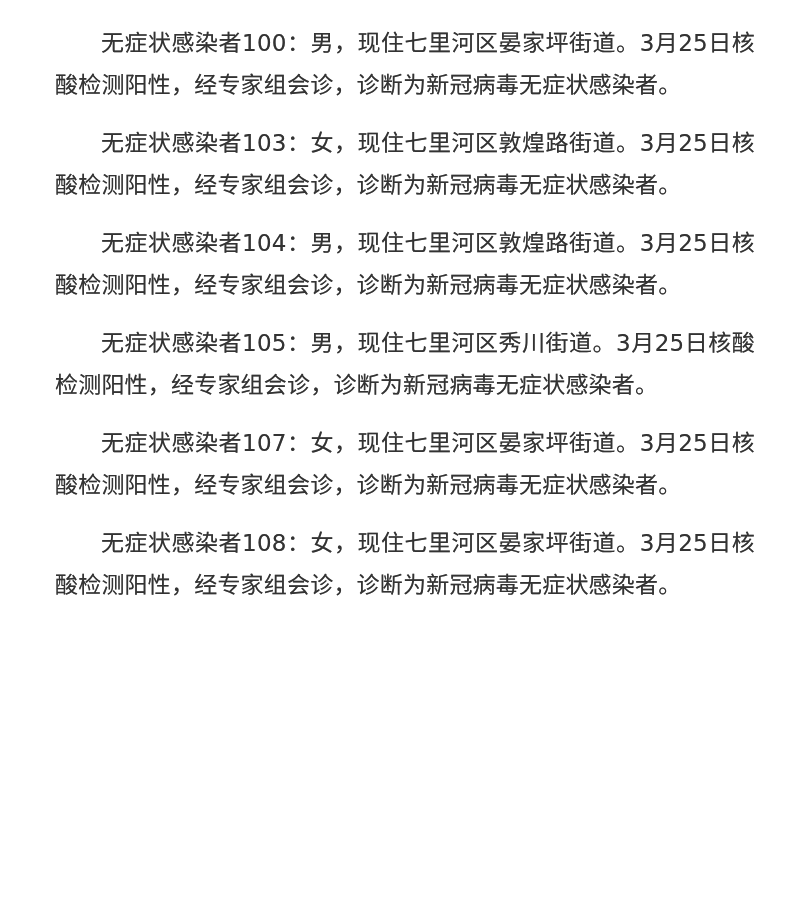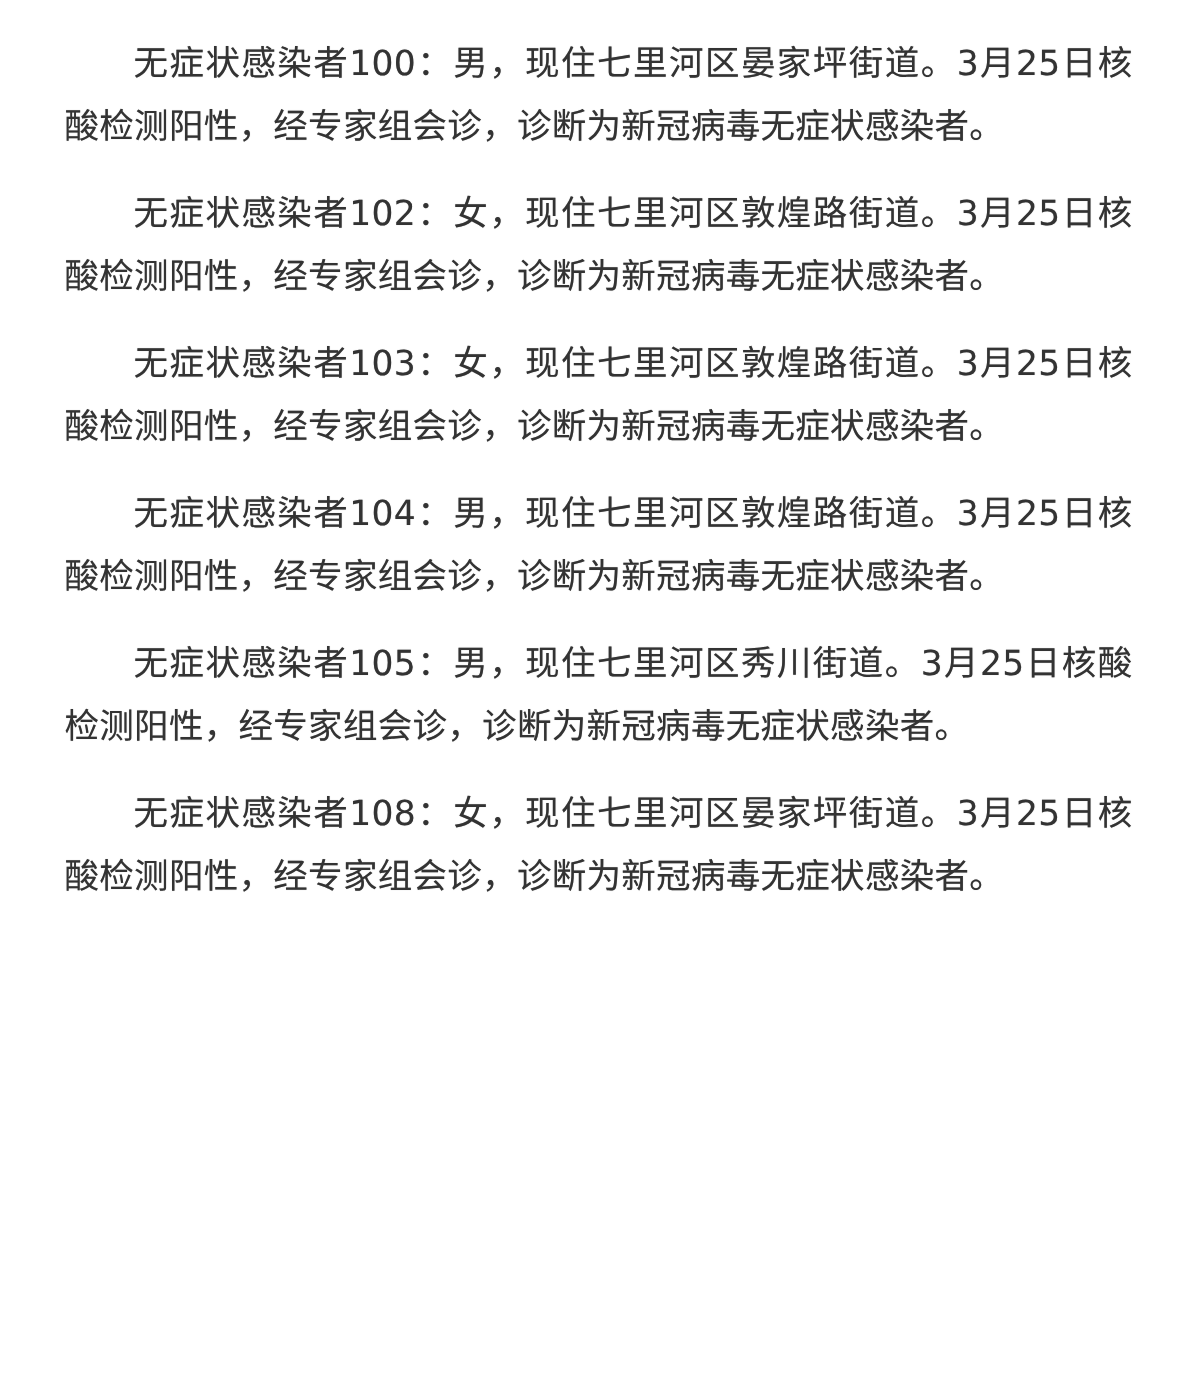--- a/index.html
+++ b/index.html
@@ -17,21 +17,21 @@
     color: #333333;
     -webkit-font-smoothing: antialiased;
   }
 
   #page {
     position: relative;
     width: 800px;
     height: 923px;
     background: #ffffff;
     box-sizing: border-box;
-    padding: 22px 45px 0 43px;
+    padding: 22px 45px 0 55px;
   }
 
   #case-list {
     display: block;
   }
 
   .case-paragraph {
     font-size: 23px;
     line-height: 42px;
     letter-spacing: 0.2px;
@@ -49,19 +49,19 @@
   .case-paragraph:last-child {
     margin-bottom: 12px;
   }
 </style>
 </head>
 <body>
 
 <div id="page">
   <div id="case-list">
       <p class="case-paragraph">无症状感染者100：男，现住七里河区晏家坪街道。3月25日核酸检测阳性，经专家组会诊，诊断为新冠病毒无症状感染者。</p>
-      <p class="case-paragraph">无症状感染者102：女，现住七里河区敦煌路街道。3月25日核酸检测阳性，经专家组会诊，诊断为新冠病毒无症状感染者。</p>
       <p class="case-paragraph">无症状感染者103：女，现住七里河区敦煌路街道。3月25日核酸检测阳性，经专家组会诊，诊断为新冠病毒无症状感染者。</p>
       <p class="case-paragraph">无症状感染者104：男，现住七里河区敦煌路街道。3月25日核酸检测阳性，经专家组会诊，诊断为新冠病毒无症状感染者。</p>
       <p class="case-paragraph">无症状感染者105：男，现住七里河区秀川街道。3月25日核酸检测阳性，经专家组会诊，诊断为新冠病毒无症状感染者。</p>
+      <p class="case-paragraph">无症状感染者107：女，现住七里河区晏家坪街道。3月25日核酸检测阳性，经专家组会诊，诊断为新冠病毒无症状感染者。</p>
       <p class="case-paragraph">无症状感染者108：女，现住七里河区晏家坪街道。3月25日核酸检测阳性，经专家组会诊，诊断为新冠病毒无症状感染者。</p>
     </div>
 </div>
 
 </body></html>

